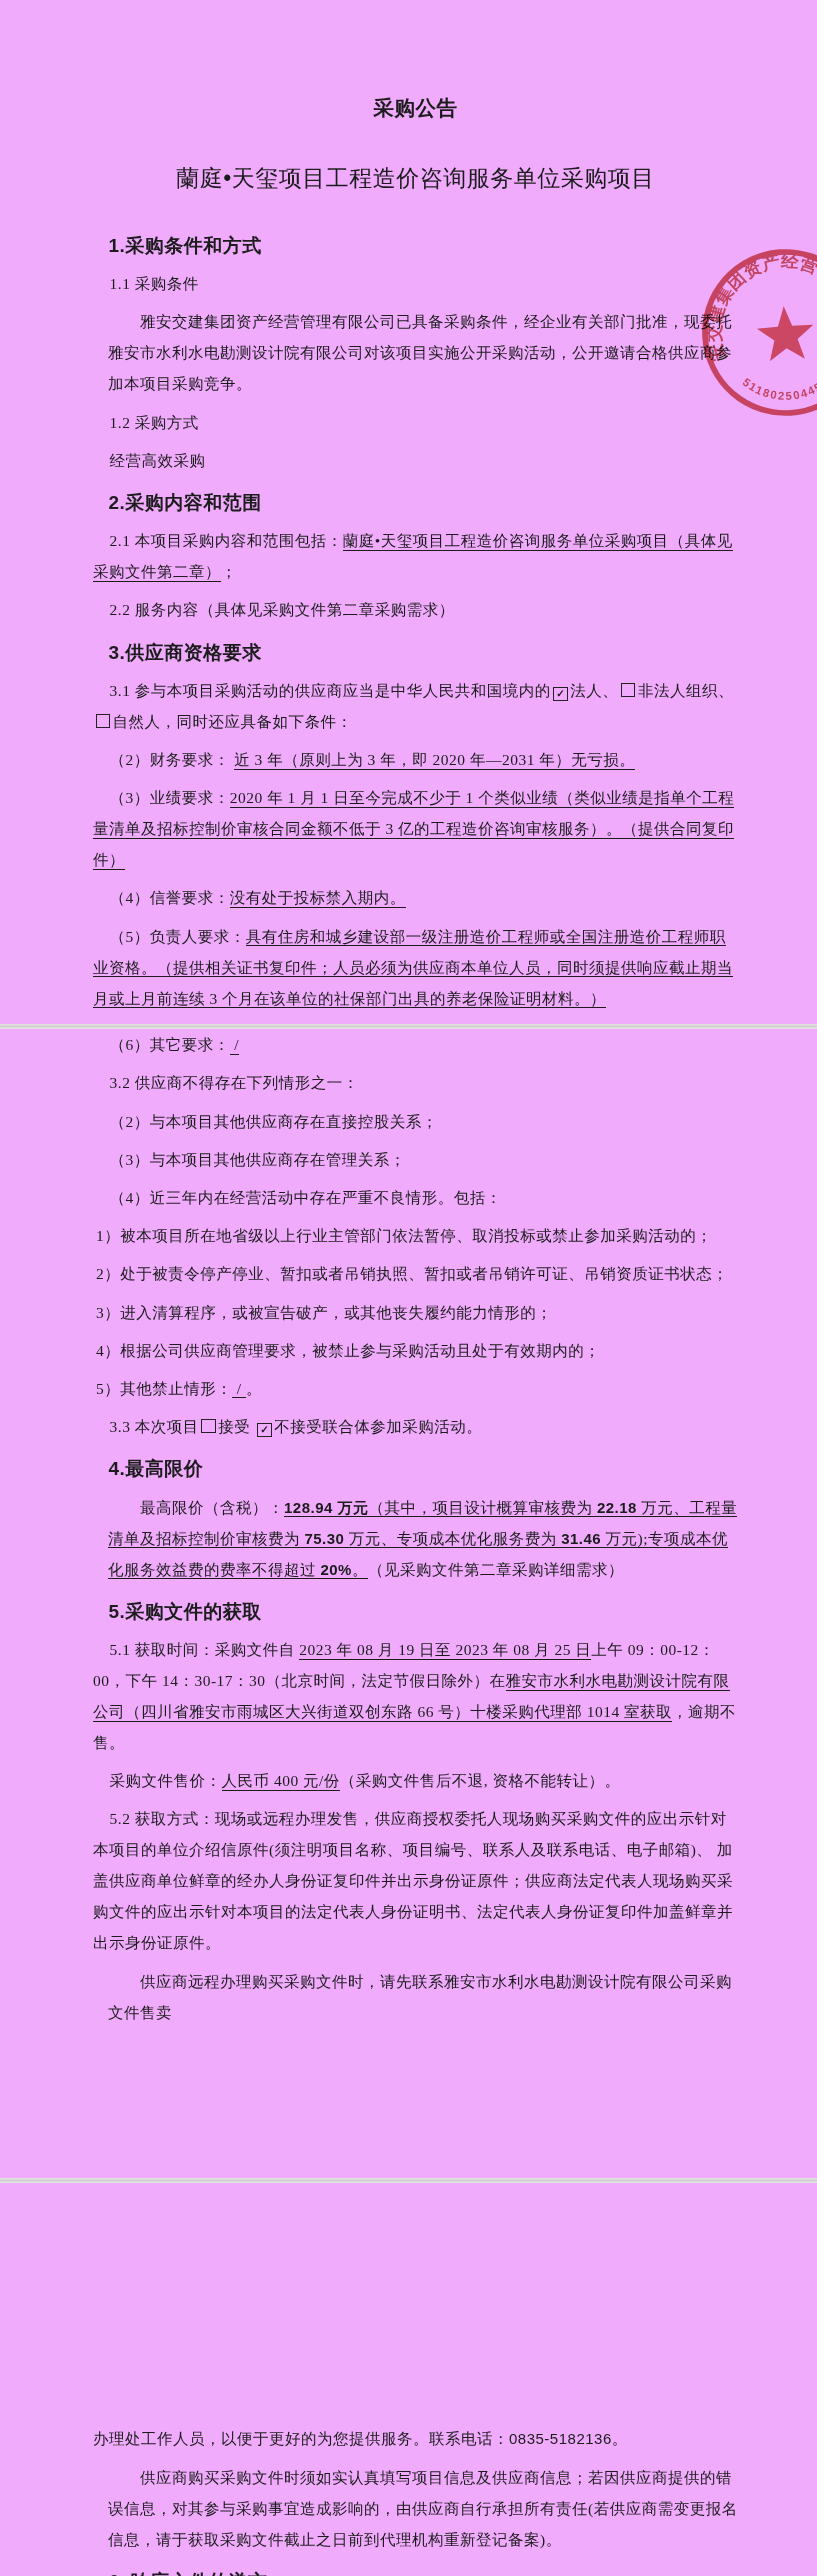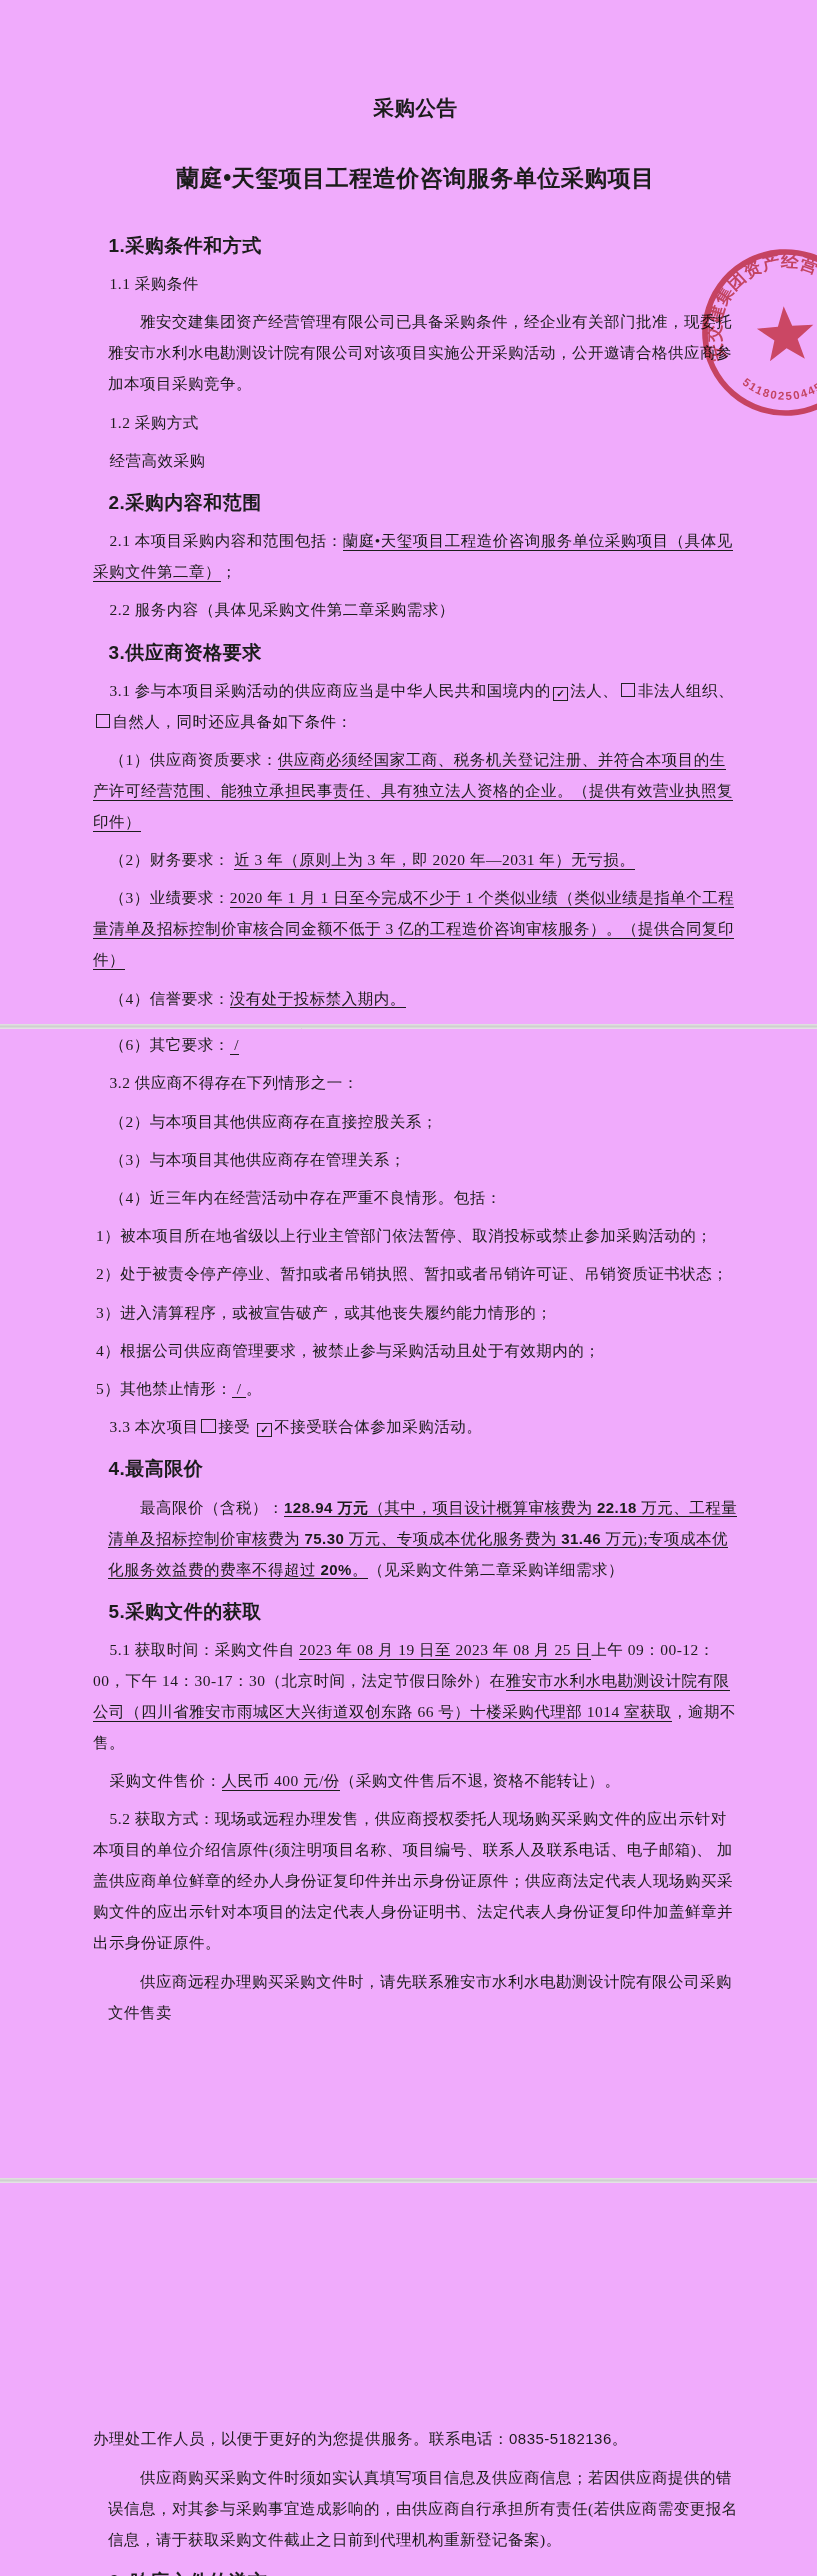--- a/index.html
+++ b/index.html
@@ -7,21 +7,21 @@
   #doc{position:relative;width:818px;height:3467px;background:#fff;overflow:hidden;
        font-family:"Liberation Serif","DejaVu Serif",serif;color:#1c1c1c;
        font-size:15.5px;letter-spacing:0.5px;}
   .page{position:relative;box-sizing:border-box;padding-left:93px;padding-right:80px;background:#f0abfc;}
   #page1{height:1024px;padding-top:93px;}
   #page2{height:1149px;}
   #page3{height:1151px;padding-top:240px;}
   .pagebreak{height:5.2px;background:linear-gradient(#e3e3e3,#cfcfcf,#e8e8e8);}
   .title{font-family:"Liberation Sans","DejaVu Sans",sans-serif;font-weight:bold;
          font-size:20.6px;line-height:29px;text-align:center;margin:0;}
-  .subtitle{font-family:"Liberation Sans","DejaVu Sans",sans-serif;font-weight:bold;
+  .subtitle{font-family:"Liberation Sans","DejaVu Sans",sans-serif;font-weight:normal;
          font-size:23px;line-height:32px;text-align:center;margin:40px 0 36px 0;}
   .doc-h{font-family:"Liberation Sans","DejaVu Sans",sans-serif;font-weight:bold;
          font-size:19px;line-height:31px;margin:11.3px 0 7.2px 0;padding-left:15.5px;}
   .row{line-height:31px;margin:0 0 7.2px 0;}
   .item{text-indent:16.5px;}
   .sub{text-indent:3.1px;}
   .ind2{text-indent:32px;margin-left:15px;}
   .noind{text-indent:0;}
   .u{border-bottom:1px solid #1c1c1c;padding-bottom:0.5px;}
   .b{font-weight:normal;font-family:"Liberation Sans","DejaVu Sans",sans-serif;font-size:15px;}
@@ -50,21 +50,20 @@
     <div class="doc-h">1.采购条件和方式</div>
     <div class="row item"><span>1.1 采购条件</span></div>
     <div class="row ind2"><span>雅安交建集团资产经营管理有限公司已具备采购条件，经企业有关部门批准，现委托雅安市水利水电勘测设计院有限公司对该项目实施公开采购活动，公开邀请合格供应商参加本项目采购竞争。</span></div>
     <div class="row item"><span>1.2 采购方式</span></div>
     <div class="row item"><span>经营高效采购</span></div>
     <div class="doc-h">2.采购内容和范围</div>
     <div class="row item"><span>2.1 本项目采购内容和范围包括：</span><span class="u">蘭庭•天玺项目工程造价咨询服务单位采购项目（具体见采购文件第二章）</span><span>；</span></div>
     <div class="row item"><span>2.2 服务内容（具体见采购文件第二章采购需求）</span></div>
     <div class="doc-h">3.供应商资格要求</div>
     <div class="row item"><span>3.1 参与本项目采购活动的供应商应当是中华人民共和国境内的</span><span class="cbx">✓</span><span>法人、</span><span class="cbx"></span><span>非法人组织、</span><span class="cbx"></span><span>自然人，同时还应具备如下条件：</span></div>
-    <div class="row item"><span>（1）供应商资质要求：</span><span class="u">供应商必须经国家工商、税务机关登记注册、并符合本项目的生产许可经营范围、能独立承担民事责任、具有独立法人资格的企业。（提供有效营业执照复印件）</span></div>
     <div class="row item"><span>（2）财务要求： </span><span class="u">近 3 年（原则上为 3 年，即 2020 年—2031 年）无亏损。</span></div>
     <div class="row item"><span>（3）业绩要求：</span><span class="u">2020 年 1 月 1 日至今完成不少于 1 个类似业绩（类似业绩是指单个工程量清单及招标控制价审核合同金额不低于 3 亿的工程造价咨询审核服务）。（提供合同复印件）</span></div>
     <div class="row item"><span>（4）信誉要求：</span><span class="u">没有处于投标禁入期内。</span></div>
     <div class="row item"><span>（5）负责人要求：</span><span class="u">具有住房和城乡建设部一级注册造价工程师或全国注册造价工程师职业资格。（提供相关证书复印件；人员必须为供应商本单位人员，同时须提供响应截止期当月或上月前连续 3 个月在该单位的社保部门出具的养老保险证明材料。）</span></div>
   </div>
   <div class="pagebreak"></div>
 
   <div class="page" id="page2">
     <div class="row item"><span>（6）其它要求：</span><span class="u"> / </span></div>
     <div class="row item"><span>3.2 供应商不得存在下列情形之一：</span></div>

